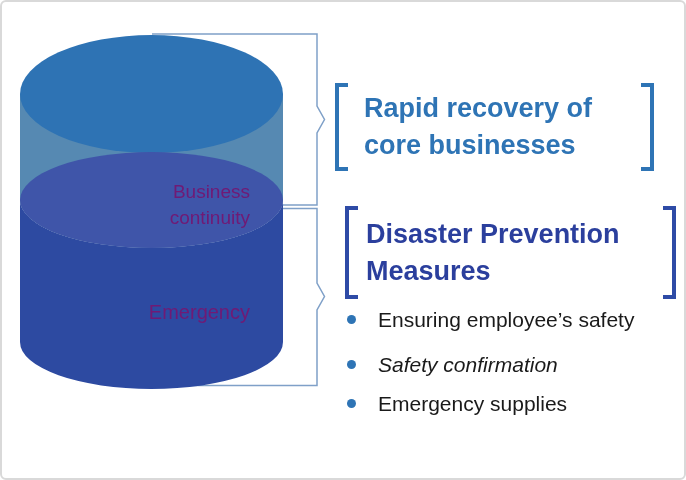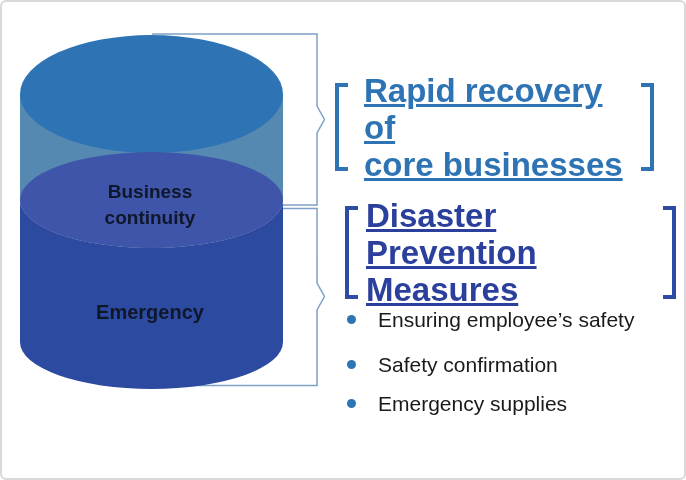--- a/index.html
+++ b/index.html
@@ -12,46 +12,45 @@
     border:2px solid #d9d9d9;
     border-radius:6px;
     overflow:hidden;
   }
   .diagram-svg{position:absolute;left:0;top:0;}
 
   
   .cyl-label{
     position:absolute;
     width:200px;
-    text-align:center;
-    color:#0f172a;
-    font-weight:700;
+    text-align:right;
+    color:#701a75;
+    font-weight:400;
     white-space:pre-line;
   }
   .cyl-label.top{left:48px;top:177px;font-size:19px;line-height:26px;}
   .cyl-label.bottom{left:48px;top:298px;font-size:20px;line-height:24px;}
 
   
   .title-block{
     position:absolute;
     display:flex;
     align-items:stretch;
   }
   .bracket{width:13px;box-sizing:border-box;}
   .bracket.l{border:4px solid;border-right:none;}
   .bracket.r{border:4px solid;border-left:none;}
   .title-text{
     flex:1;
     display:flex;
     align-items:center;
     font-weight:700;
-    font-size:33px;
+    font-size:27px;
     line-height:37px;
     white-space:pre-line;
-    text-decoration:underline;
   }
   .title-block.one{left:333px;top:81px;width:319px;height:88px;}
   .title-block.one .bracket{border-color:#2E74B5;}
   .title-block.one .title-text{color:#2E74B5;padding-left:16px;}
   .title-block.two{left:343px;top:204px;width:331px;height:93px;}
   .title-block.two .bracket{border-color:#2E4BA6;}
   .title-block.two .title-text{color:#2B3F9D;padding-left:8px;}
 
   
   .bullets{position:absolute;left:345px;top:305px;width:336px;}
@@ -64,21 +63,21 @@
     white-space:pre-line;
   }
   .bullet .dot{
     flex:0 0 auto;
     width:9px;height:9px;
     margin-top:8px;
     border-radius:50%;
     background:#2E74B5;
   }
   .bullet.b1{margin-bottom:20px;}
-  .bullet.b2{margin-bottom:14px;}
+  .bullet.b2{margin-bottom:14px;font-style:italic;}
   .bullet.b3{margin-bottom:18px;}
 </style>
 </head>
 <body>
 
 <div class="page">
 
   <svg class="diagram-svg" width="686" height="480" viewBox="0 0 686 480">
 
     <path d="M150,32 L315,32 L315,104 L322.5,117.5 L315,131 L315,203 L279,203" fill="none" stroke="#7FA0C8" stroke-width="1.5"></path>

